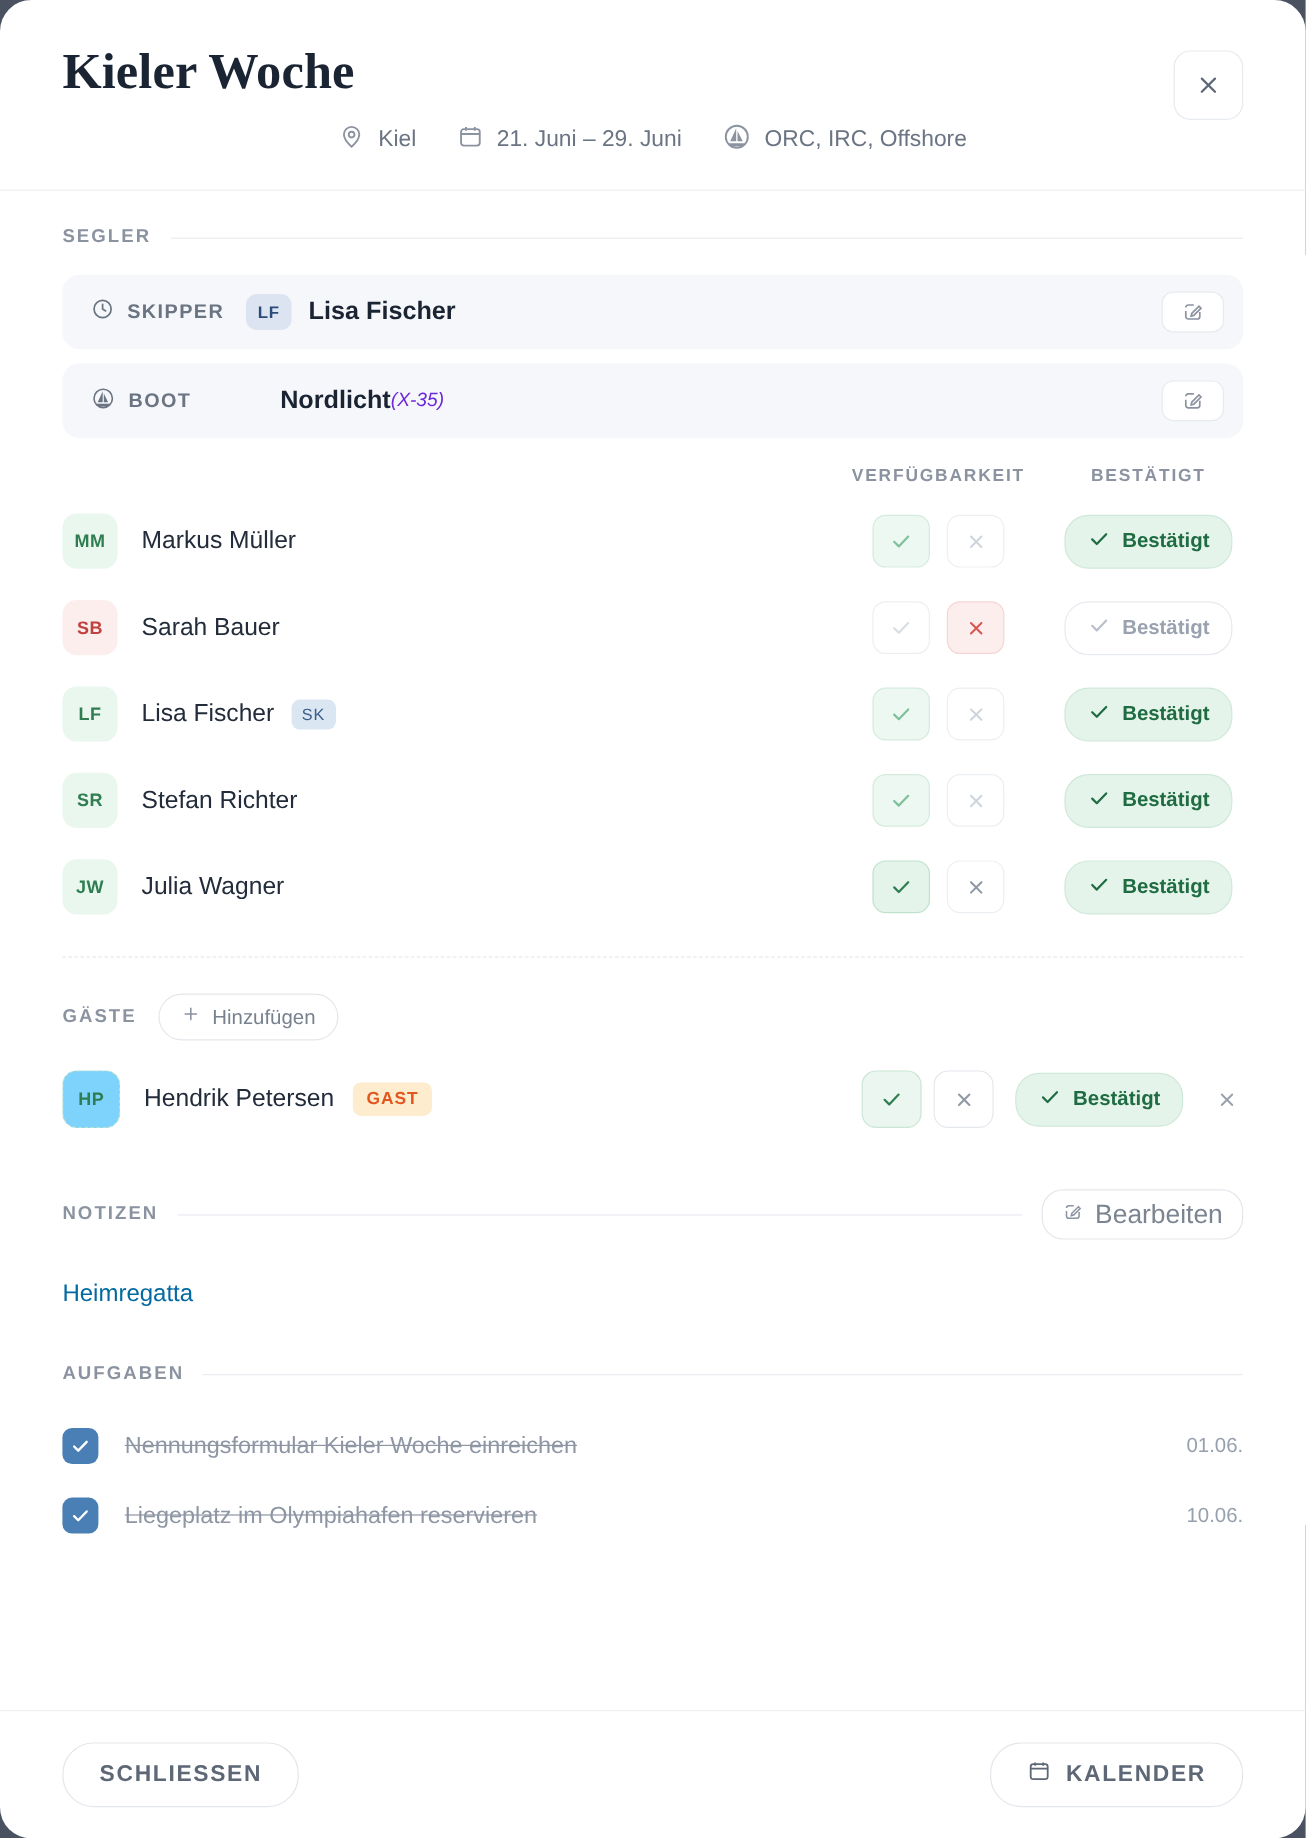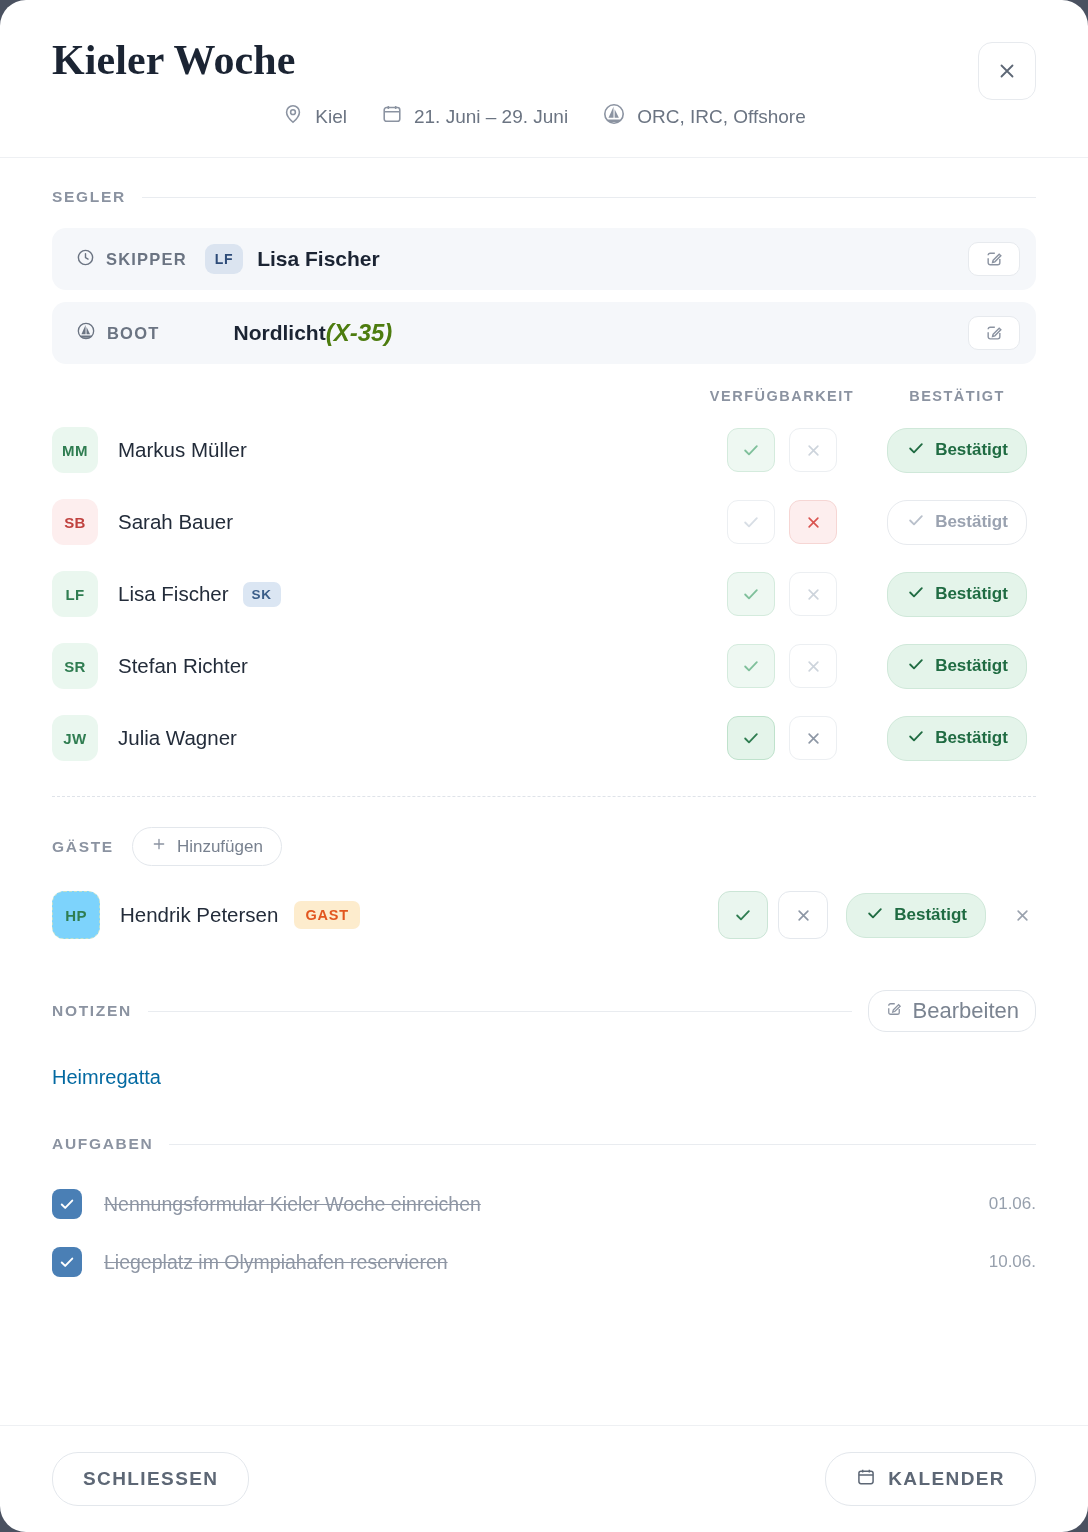--- a/index.html
+++ b/index.html
@@ -37,42 +37,42 @@
   .info-card{
     background:#f5f7fa;border-radius:14px;height:62px;display:flex;align-items:center;
     padding:0 18px 0 24px;margin-bottom:12px;position:relative;
   }
   .info-label{display:flex;align-items:center;gap:11px;font-size:16.5px;letter-spacing:1.2px;color:#6b7482;font-weight:bold;}
   .chip-sk{
     background:#dbe4f0;color:#2d4b78;font-size:14px;font-weight:bold;letter-spacing:.6px;
     border-radius:9px;padding:7px 10px;margin-left:18px;
   }
   .info-name{font-size:21px;color:#1b2433;font-weight:bold;margin-left:14px;}
-  .boat-model{font-size:24px;color:#4d7c0f;font-style:italic;font-weight:bold;}
+  .boat-model{font-size:16px;color:#6d28d9;font-style:italic;font-weight:normal;}
   .edit-btn{
     position:absolute;right:16px;top:50%;transform:translateY(-50%);
     width:50px;height:32px;border-radius:10px;border:1px solid #e7eaee;background:#fff;
     display:flex;align-items:center;justify-content:center;cursor:pointer;
   }
   
   .col-head{display:flex;justify-content:flex-end;align-items:center;margin:24px 0 10px 0;}
   .col-head span{font-size:14.5px;letter-spacing:1.5px;color:#8b93a1;font-weight:bold;}
   .ch-avail{width:192px;text-align:center;}
   .ch-conf{width:158px;text-align:center;}
   .crew-row{display:flex;align-items:center;height:72px;}
   .avatar{
     width:46px;height:46px;border-radius:12px;display:flex;align-items:center;justify-content:center;
     font-size:15px;font-weight:bold;letter-spacing:.4px;flex:none;
   }
   .av-green{background:#eaf7ef;color:#2f7d51;}
   .av-red{background:#fdeeee;color:#c0423f;}
   .av-guest{background:#7dd3fc;color:#2f7d51;border:1.5px dashed #bfe0cb;}
   .crew-name{font-size:20.5px;color:#232c3a;margin-left:20px;}
   .badge-sk{
-    background:#dbe6f3;color:#3a5d88;font-size:13.5px;font-weight:bold;letter-spacing:.8px;
+    background:#dbe6f3;color:#3a5d88;font-size:13.5px;font-weight:normal;letter-spacing:.8px;
     border-radius:7px;padding:5px 9px;margin-left:14px;
   }
   .badge-gast{
     background:#fdeccd;color:#e2561f;font-size:14.5px;font-weight:bold;letter-spacing:.8px;
     border-radius:7px;padding:6px 11px;margin-left:16px;
   }
   .spacer{flex:1;}
   .avail-group{width:192px;display:flex;justify-content:center;gap:14px;}
   .sq{
     width:46px;height:42px;border-radius:11px;display:flex;align-items:center;justify-content:center;cursor:pointer;

